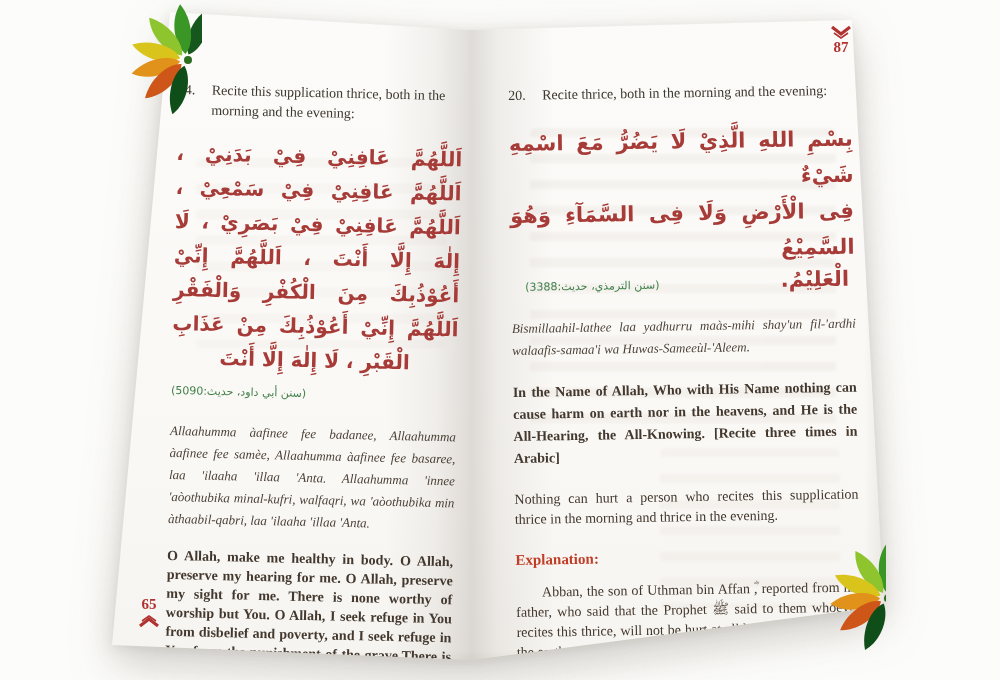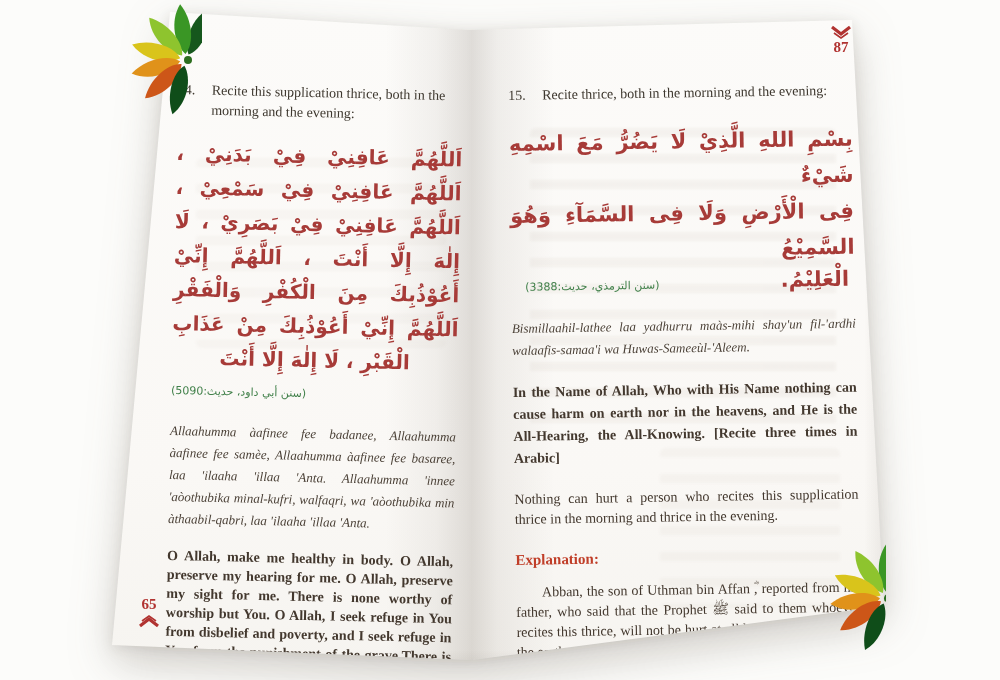--- a/index.html
+++ b/index.html
@@ -121,21 +121,21 @@
         <div class="arabic ar-left">اَللَّهُمَّ عَافِنِيْ فِيْ بَدَنِيْ ، اَللَّهُمَّ عَافِنِيْ فِيْ سَمْعِيْ ، اَللَّهُمَّ عَافِنِيْ فِيْ بَصَرِيْ ، لَا إِلٰهَ إِلَّا أَنْتَ ، اَللَّهُمَّ إِنِّيْ أَعُوْذُبِكَ مِنَ الْكُفْرِ وَالْفَقْرِ اَللَّهُمَّ إِنِّيْ أَعُوْذُبِكَ مِنْ عَذَابِ الْقَبْرِ ، لَا إِلٰهَ إِلَّا أَنْتَ</div>
         <div class="ref-line">
           <span class="ref">(سنن أبي داود، حديث:5090)</span>
         </div>
         <div class="translit">Allaahumma àafinee fee badanee, Allaahumma àafinee fee samèe, Allaahumma àafinee fee basaree, laa 'ilaaha 'illaa 'Anta. Allaahumma 'innee 'aòothubika minal-kufri, walfaqri, wa 'aòothubika min àthaabil-qabri, laa 'ilaaha 'illaa 'Anta.</div>
         <div class="para trans-left">O Allah, make me healthy in body. O Allah, preserve my hearing for me. O Allah, preserve my sight for me. There is none worthy of worship but You. O Allah, I seek refuge in You from disbelief and poverty, and I seek refuge in You from the punishment of the grave.There is none worthy of worship but You.</div>
       </div>
 
       <div class="col col-right">
         <div class="item-row">
-          <span class="item-num">15.</span>
+          <span class="item-num">20.</span>
           <span class="instruction">Recite thrice, both in the morning and the evening:</span>
         </div>
         <div class="arabic ar-right">
           <span>بِسْمِ اللهِ الَّذِيْ لَا يَضُرُّ مَعَ اسْمِهِ شَيْءٌ</span><br>
           <span>فِى الْأَرْضِ وَلَا فِى السَّمَآءِ وَهُوَ السَّمِيْعُ</span>
         </div>
         <div class="ar-lastrow">
           <span class="ref">(سنن الترمذي، حديث:3388)</span>
           <span class="ar-lastword">الْعَلِيْمُ.</span>
         </div>

